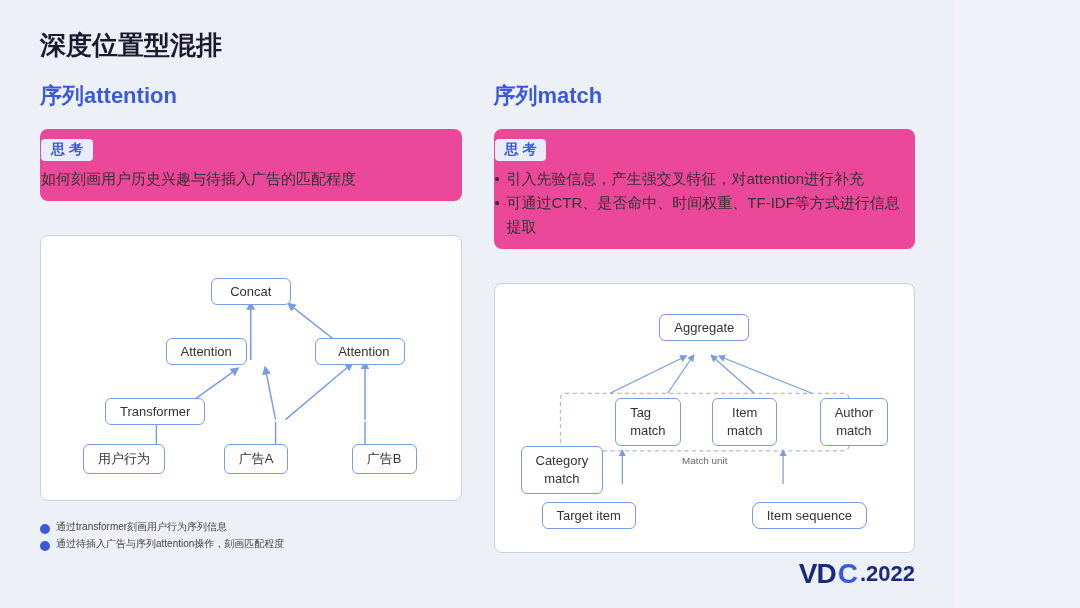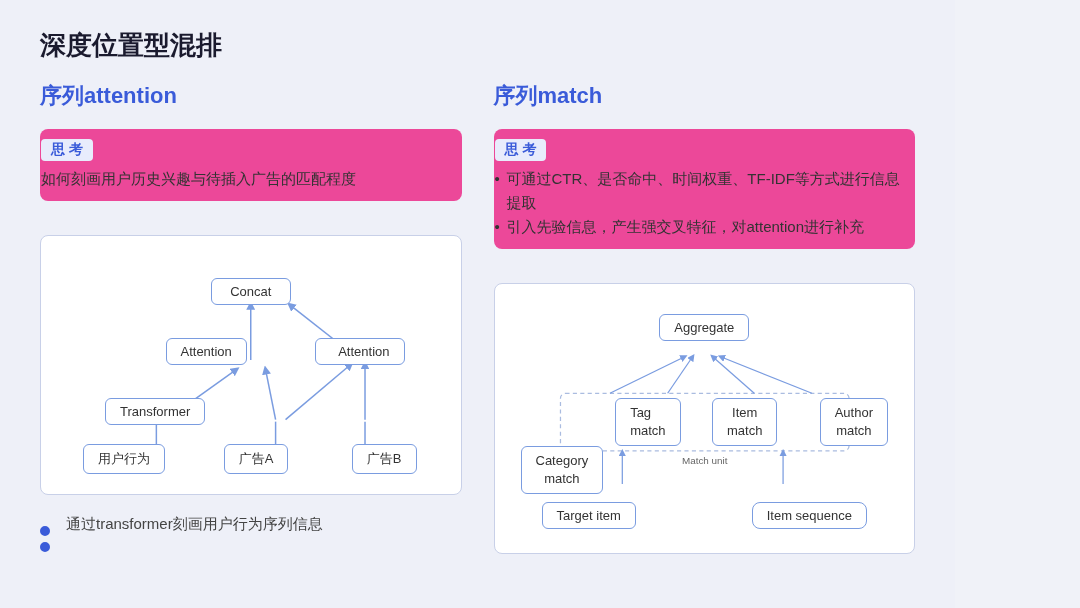--- a/index.html
+++ b/index.html
@@ -122,22 +122,22 @@
       position: absolute;
     }
 
     
     .bottom-bullets {
       margin-top: 8px;
     }
     .bottom-bullets .item {
       display: flex;
       align-items: flex-end;
-      gap: 16px;
-      font-size: 15px;
+      gap: 6px;
+      font-size: 10px;
       color: #444;
       line-height: 1.5;
       margin-bottom: 2px;
     }
     .bullet-dot {
       width: 10px;
       height: 10px;
       border-radius: 50%;
       background: #3a5bd9;
       margin-top: 4px;
@@ -247,32 +247,33 @@
         </div>
       </div>
 
       <div class="bottom-bullets">
         <div class="item">
           <div class="bullet-dot"></div>
           <span>通过transformer刻画用户行为序列信息</span>
         </div>
         <div class="item">
           <div class="bullet-dot"></div>
+          <span>通过待插入广告与序列attention操作，刻画匹配程度</span>
         </div>
       </div>
     </div>
 
     <div class="col">
       <div class="section-title">序列match</div>
 
       <div class="thought-box">
         <span class="thought-label">思 考</span>
         <div class="thought-text">
+          <span class="bullet">引入先验信息，产生强交叉特征，对attention进行补充</span>
           <span class="bullet">可通过CTR、是否命中、时间权重、TF-IDF等方式进行信息提取</span>
-          <span class="bullet">引入先验信息，产生强交叉特征，对attention进行补充</span>
         </div>
       </div>
 
       <div class="diagram-box">
         <div class="right-diagram-nodes" style="position:relative; height:240px;">
           <svg viewBox="0 0 470 240" xmlns="http://www.w3.org/2000/svg" style="position:absolute;top:0;left:0;width:100%;height:100%;">
             <defs>
               <marker id="arrow2" markerWidth="6" markerHeight="6" refX="3" refY="3" orient="auto">
                 <path d="M0,0 L0,6 L6,3 z" fill="#7a9ce0"></path>
               </marker>
@@ -317,13 +318,18 @@
           </div>
 
           <div class="nd node-box" style="top:204px; right:8%; min-width:100px; text-align:center;border-radius:8px;">
             <span>Item sequence</span>
           </div>
         </div>
       </div>
     </div>
   </div>
 
+  <div class="vdc-logo">
+    <span class="vdc-text">VD</span>
+      <span class="vdc-slash">C</span>
+      <span class="vdc-year">.2022</span>
+  </div>
 </div>
 
 </body></html>

